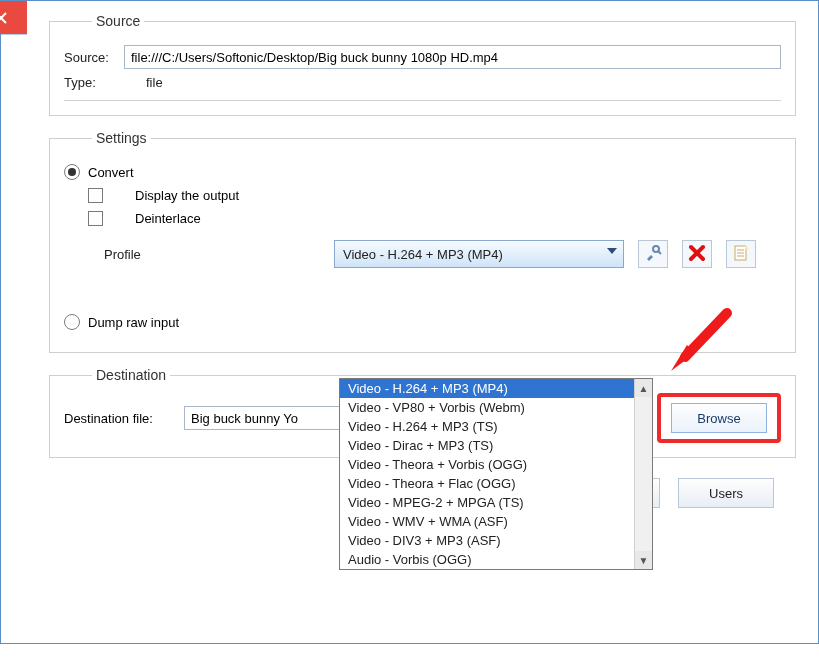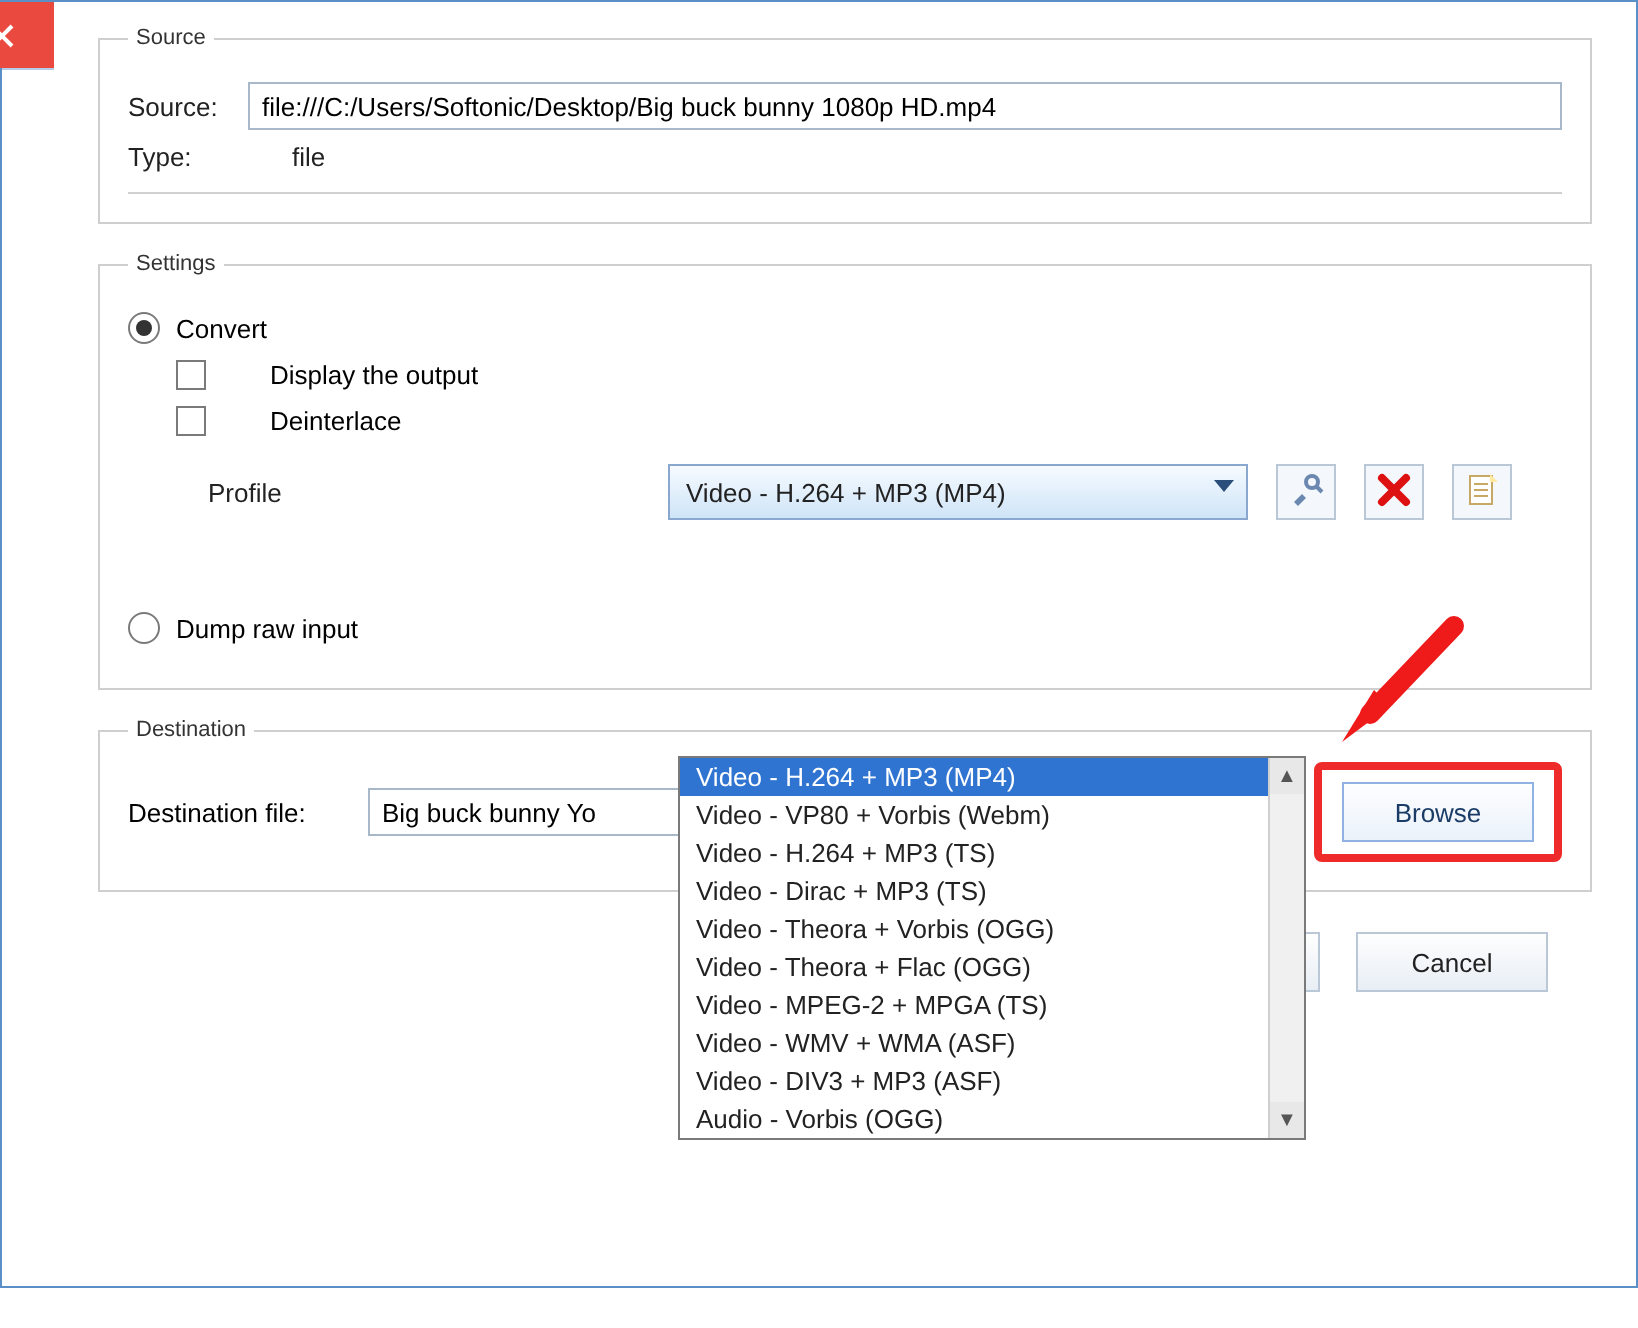--- a/index.html
+++ b/index.html
@@ -71,21 +71,22 @@
     position: relative;
   }
   fieldset {
     border: 1px solid #cfcfcf;
     margin: 0 0 14px 0;
     padding: 10px 14px 14px 14px;
   }
   legend {
     padding: 0 4px;
     color: #333;
-    font-size: 11px;
+    font-size: 14px;
+    margin-left: 28px;
   }
   .row {
     display: flex;
     align-items: center;
     margin: 6px 0;
   }
   .row label.lbl {
     width: 60px;
     color: #222;
   }
@@ -384,21 +385,21 @@
         <label class="lbl2">Destination file:</label>
         <input class="text" type="text" value="Big buck bunny Yo" style="">
         <span class="browse-wrap">
           <div class="browse-btn">Browse</div>
         </span>
       </div>
     </fieldset>
 
     <div class="bottom-btns">
       <div class="std-btn">Start</div>
-      <div class="std-btn">Cancel</div>
+      <div class="std-btn">Users</div>
     </div>
 
     <div class="dropdown">
       <div class="dd-items">
         <div class="dd-item sel">Video - H.264 + MP3 (MP4)</div>
         <div class="dd-item">Video - VP80 + Vorbis (Webm)</div>
         <div class="dd-item">Video - H.264 + MP3 (TS)</div>
         <div class="dd-item">Video - Dirac + MP3 (TS)</div>
         <div class="dd-item">Video - Theora + Vorbis (OGG)</div>
         <div class="dd-item">Video - Theora + Flac (OGG)</div>

